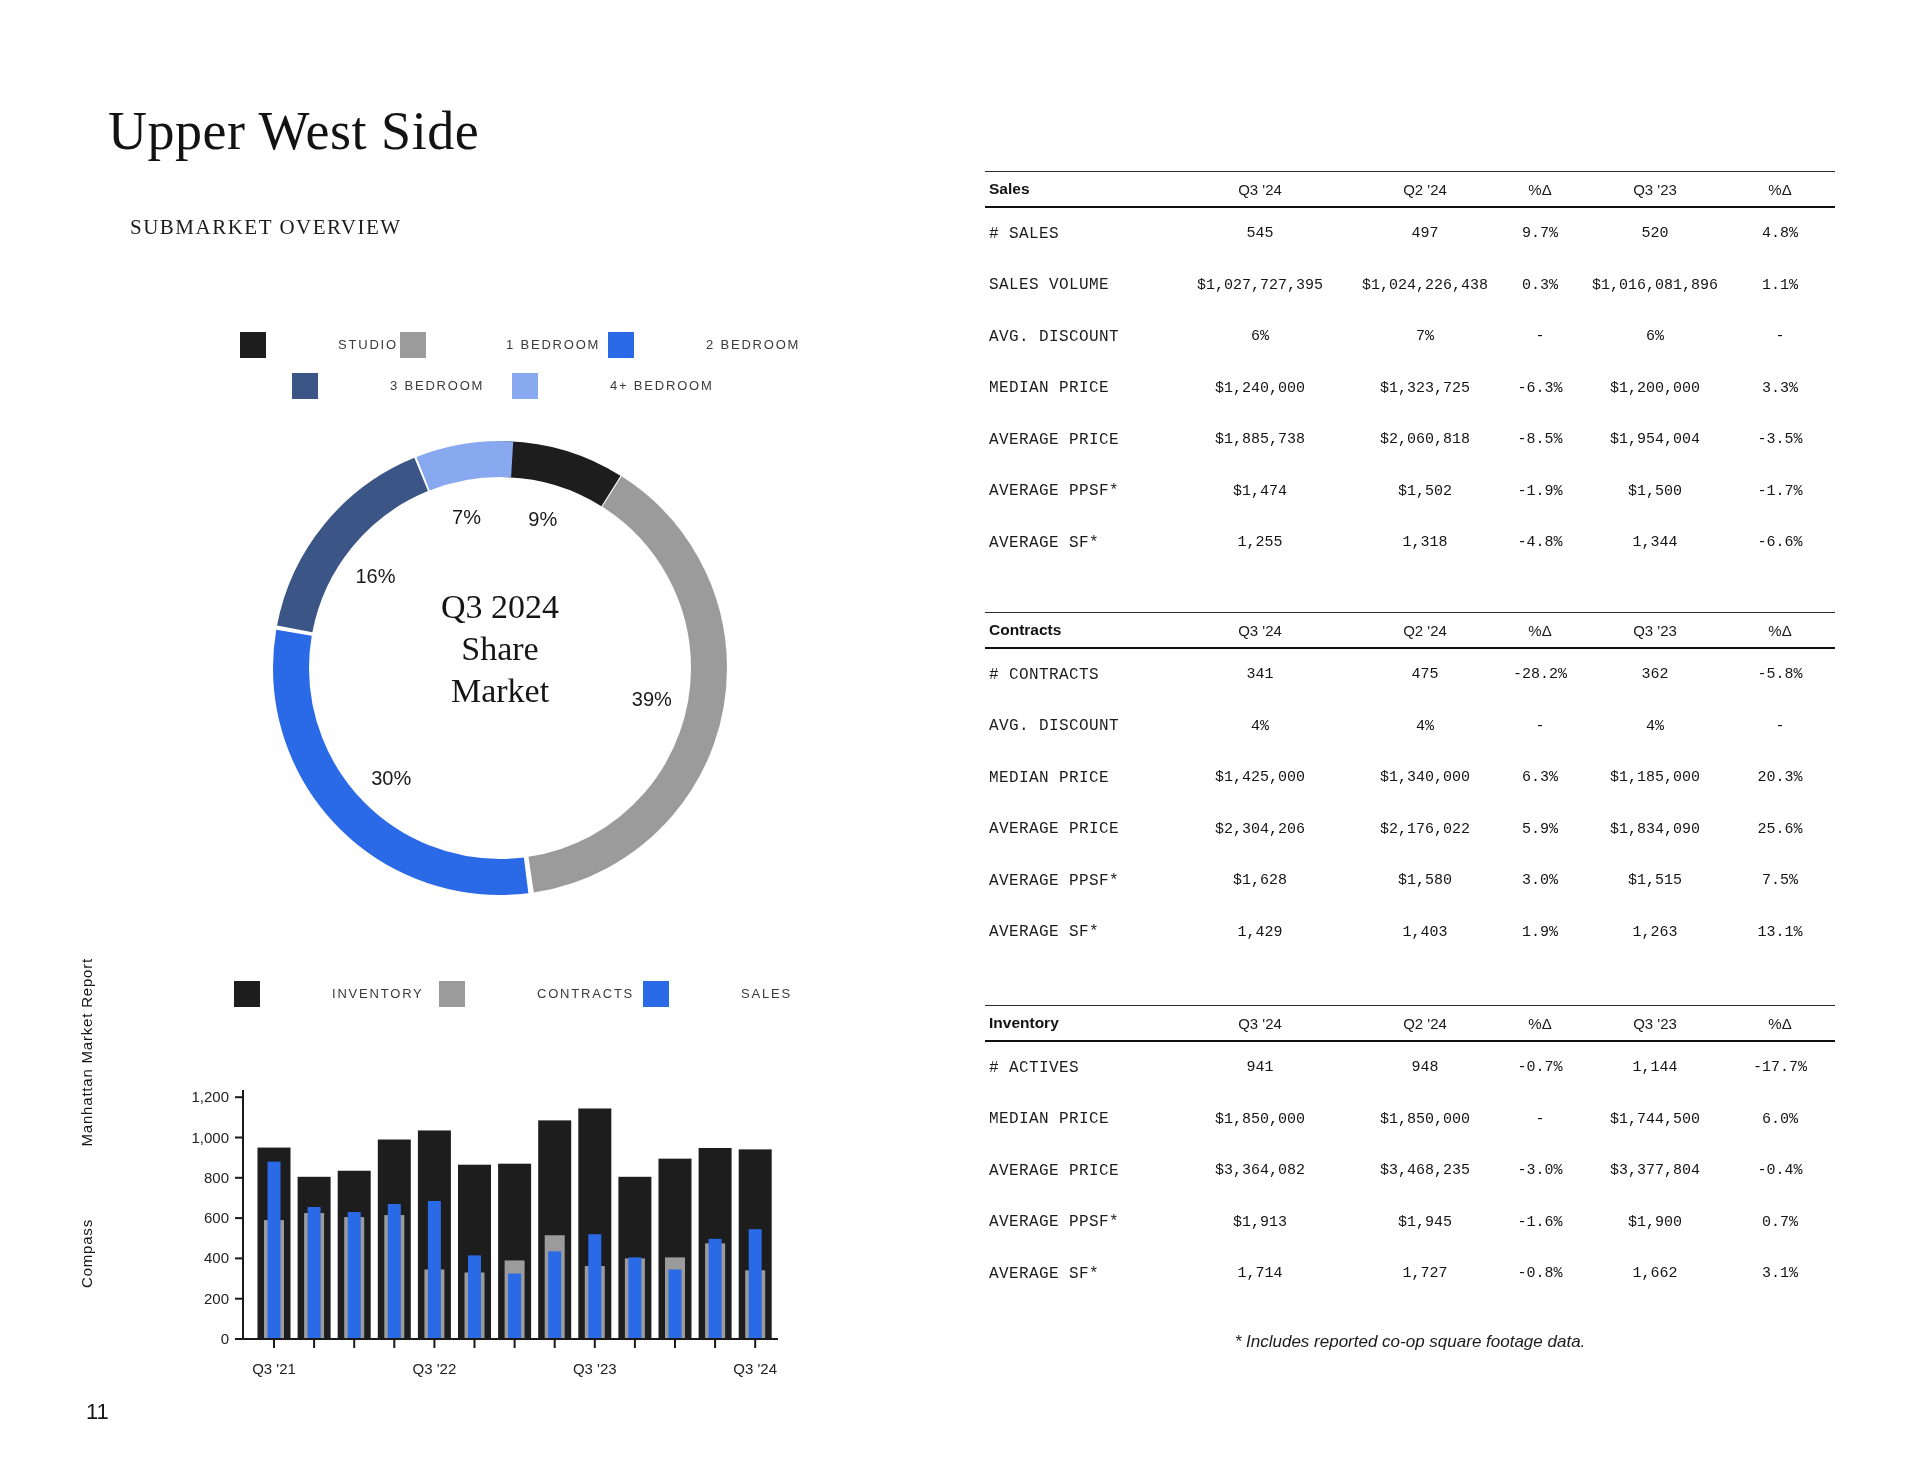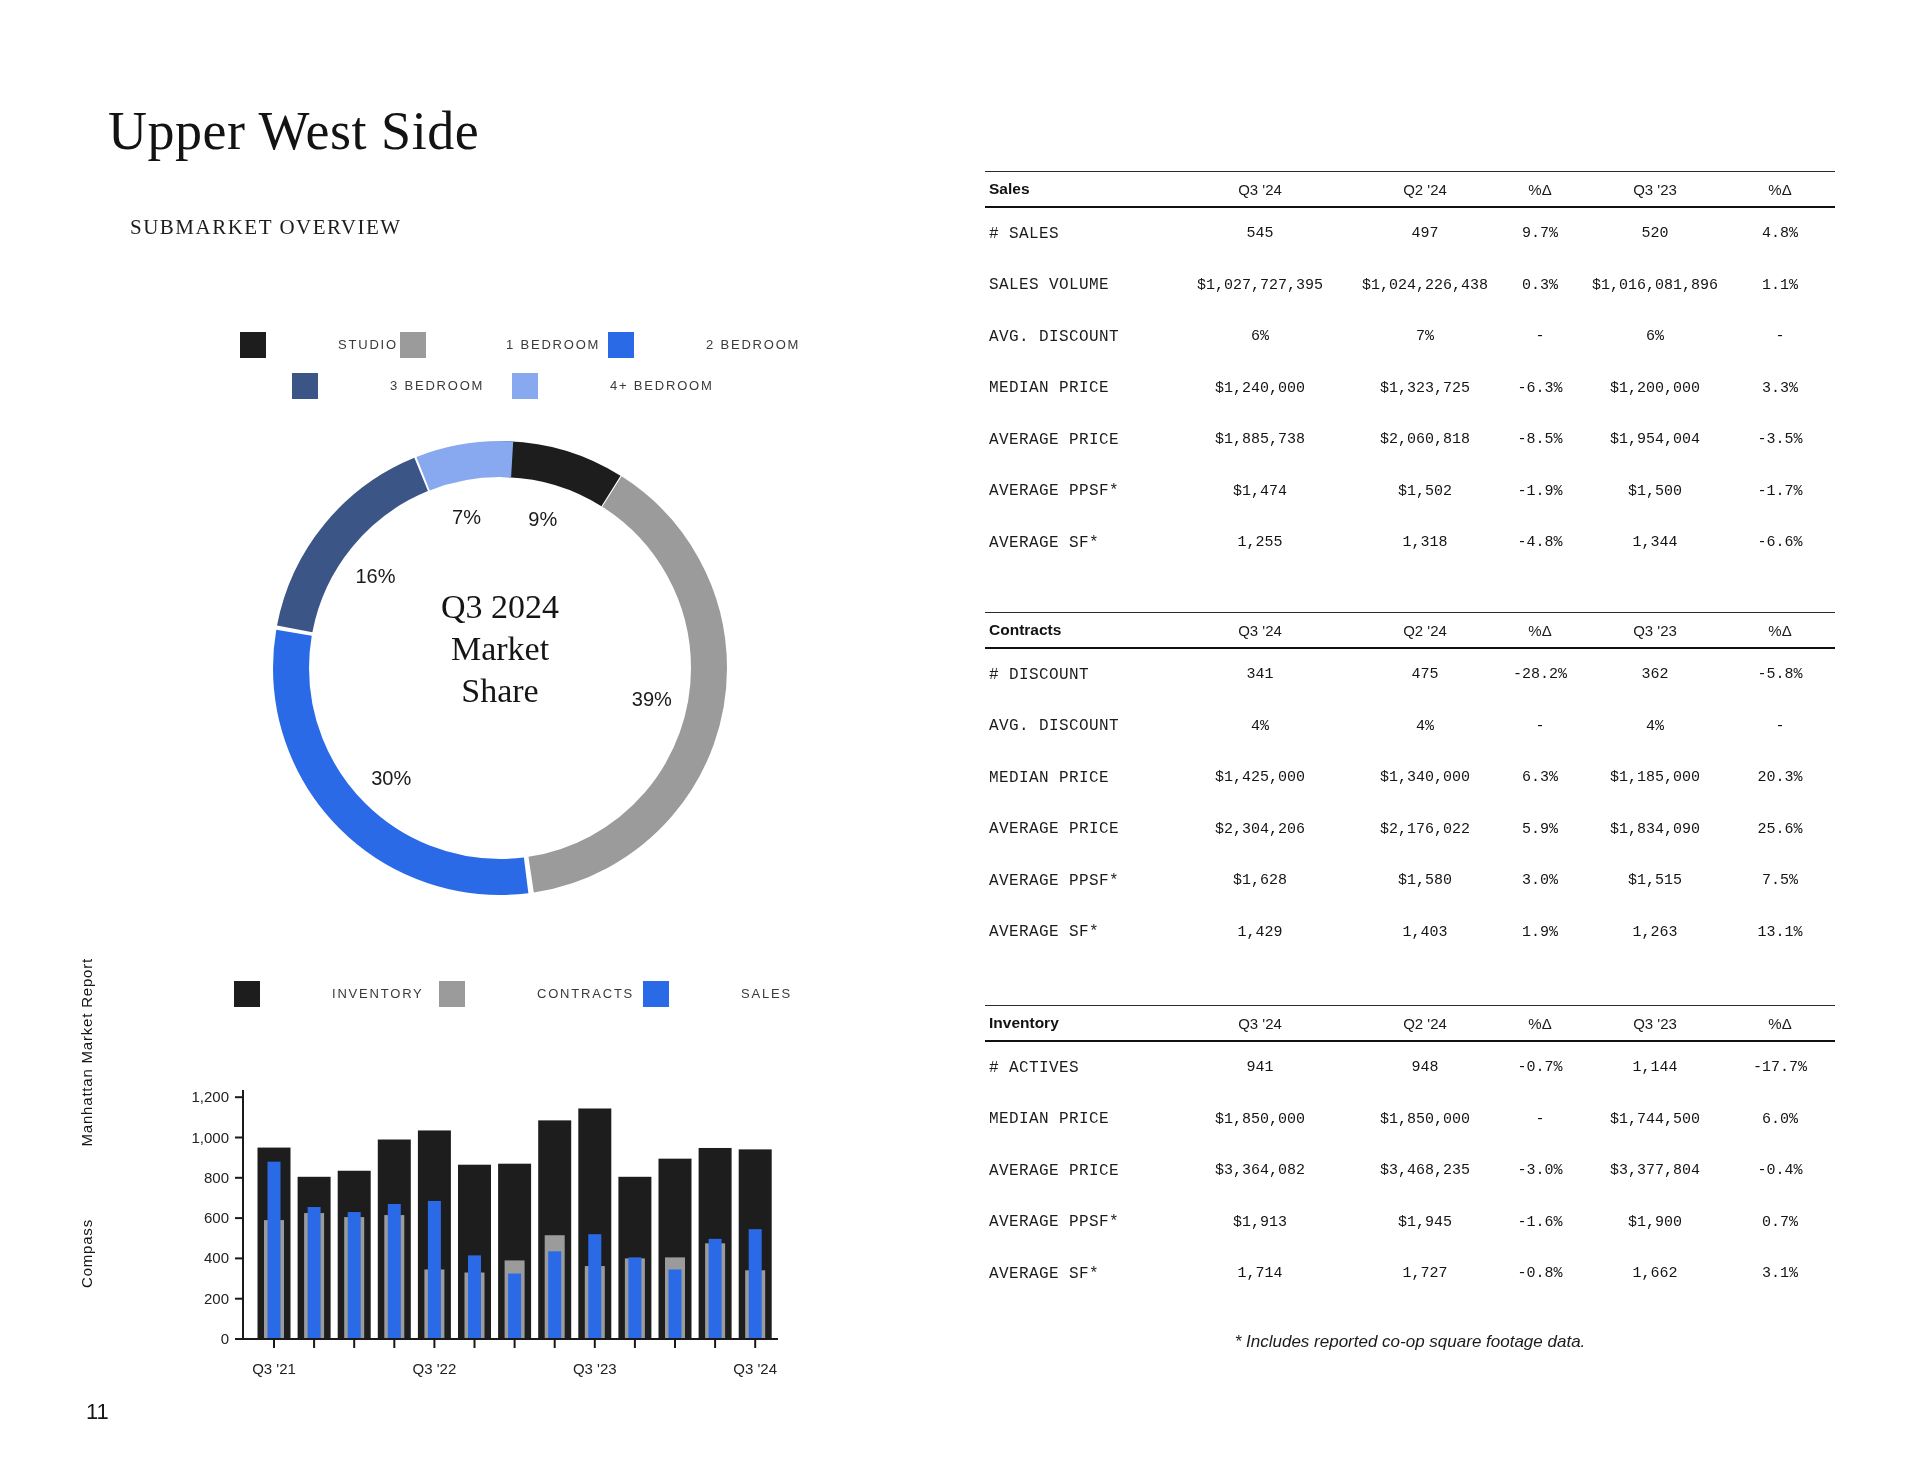--- a/index.html
+++ b/index.html
@@ -79,22 +79,22 @@
       <text x="379.84277520110766" y="266.12509629263633" text-anchor="middle" font-size="20" fill="#1a1a1a">39%</text>
       <circle cx="228" cy="228" r="209" fill="none" stroke="#2b6ae6" stroke-width="36" pathLength="100" stroke-dasharray="29.7029702970297 70.29702970297029" stroke-dashoffset="-23"></circle>
       <text x="119.25403980235966" y="345.4505144428636" text-anchor="middle" font-size="20" fill="#1a1a1a">30%</text>
       <circle cx="228" cy="228" r="209" fill="none" stroke="#3c5587" stroke-width="36" pathLength="100" stroke-dasharray="15.841584158415841 84.15841584158416" stroke-dashoffset="-53"></circle>
       <text x="103.45797203100523" y="142.72712603711682" text-anchor="middle" font-size="20" fill="#1a1a1a">16%</text>
       <circle cx="228" cy="228" r="209" fill="none" stroke="#88a9ef" stroke-width="36" pathLength="100" stroke-dasharray="6.9306930693069315 93.06930693069307" stroke-dashoffset="-69"></circle>
       <text x="194.51723759364498" y="83.65963981264093" text-anchor="middle" font-size="20" fill="#1a1a1a">7%</text>
     </svg>
   <div class="donut-center">
       <div>Q3 2024</div>
+      <div>Share</div>
       <div>Market</div>
-      <div>Share</div>
     </div>
 </div>
 
 <div>
     <div class="legend-item" style="left: 234px; top: 980px;">
       <span class="legend-swatch" style="background: rgb(29, 29, 29);"></span>
       <span class="legend-label">INVENTORY</span>
     </div>
     <div class="legend-item" style="left: 439px; top: 980px;">
       <span class="legend-swatch" style="background: rgb(155, 155, 155);"></span>
@@ -251,21 +251,21 @@
     <div class="mkt-table" style="top: 612px;">
       <div class="t-grid t-head">
         <div class="t-name">Contracts</div>
         <div class="t-col">Q3 '24</div>
         <div class="t-col">Q2 '24</div>
         <div class="t-col">%Δ</div>
         <div class="t-col">Q3 '23</div>
         <div class="t-col">%Δ</div>
       </div>
       <div class="t-grid t-row">
-        <div class="t-label"># DISCOUNT</div>
+        <div class="t-label"># CONTRACTS</div>
         <div class="t-val">341</div>
         <div class="t-val">475</div>
         <div class="t-val">-28.2%</div>
         <div class="t-val">362</div>
         <div class="t-val">-5.8%</div>
       </div>
       <div class="t-grid t-row">
         <div class="t-label">AVG. DISCOUNT</div>
         <div class="t-val">4%</div>
         <div class="t-val">4%</div>

